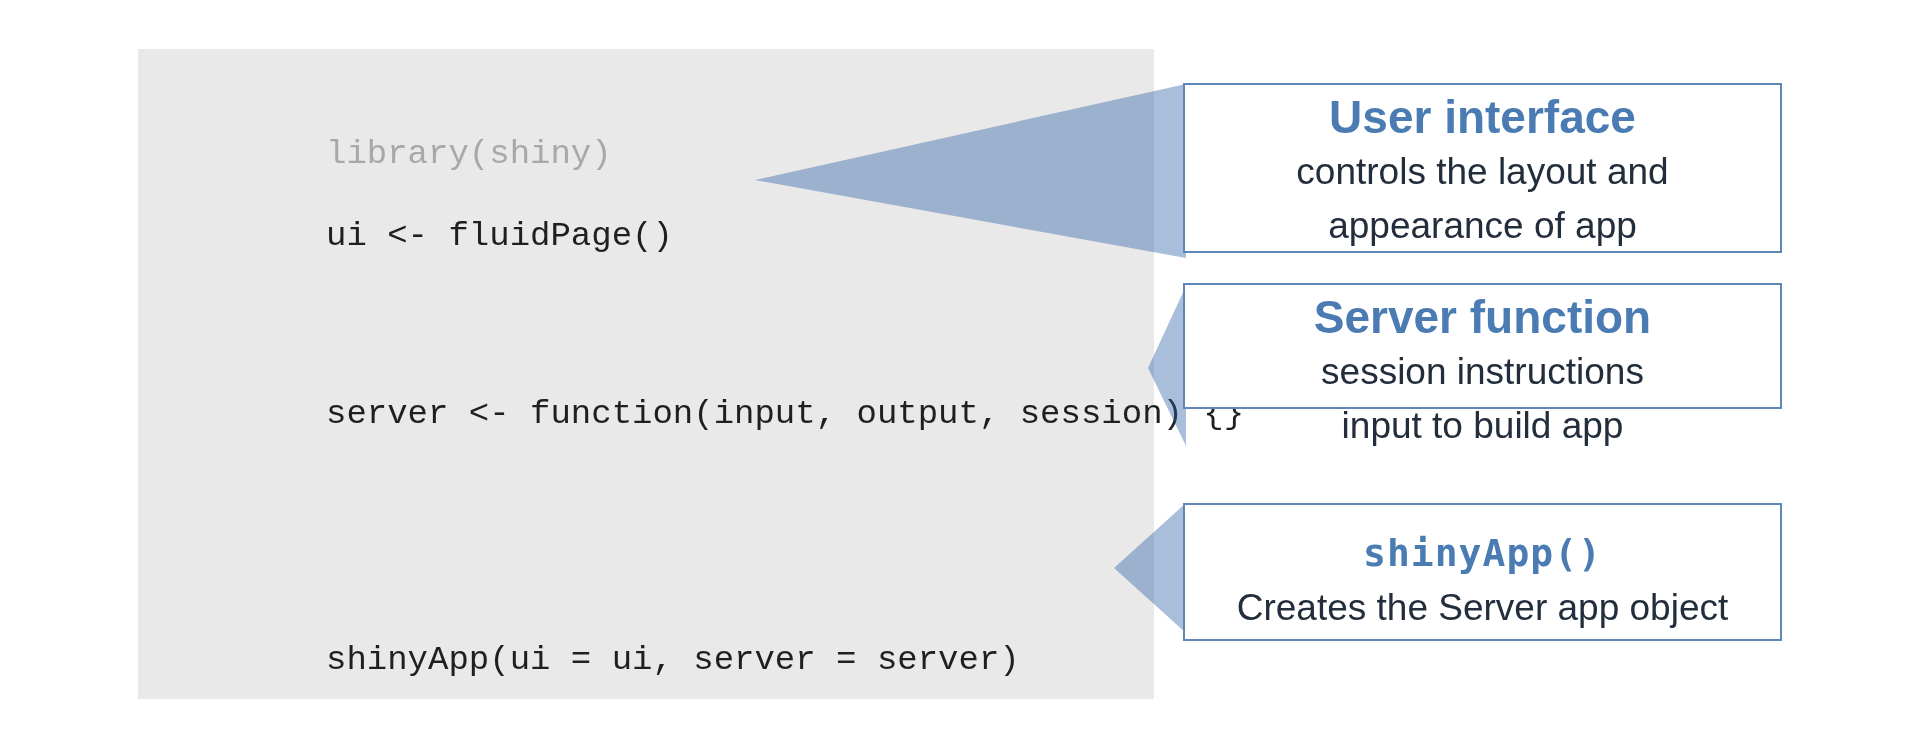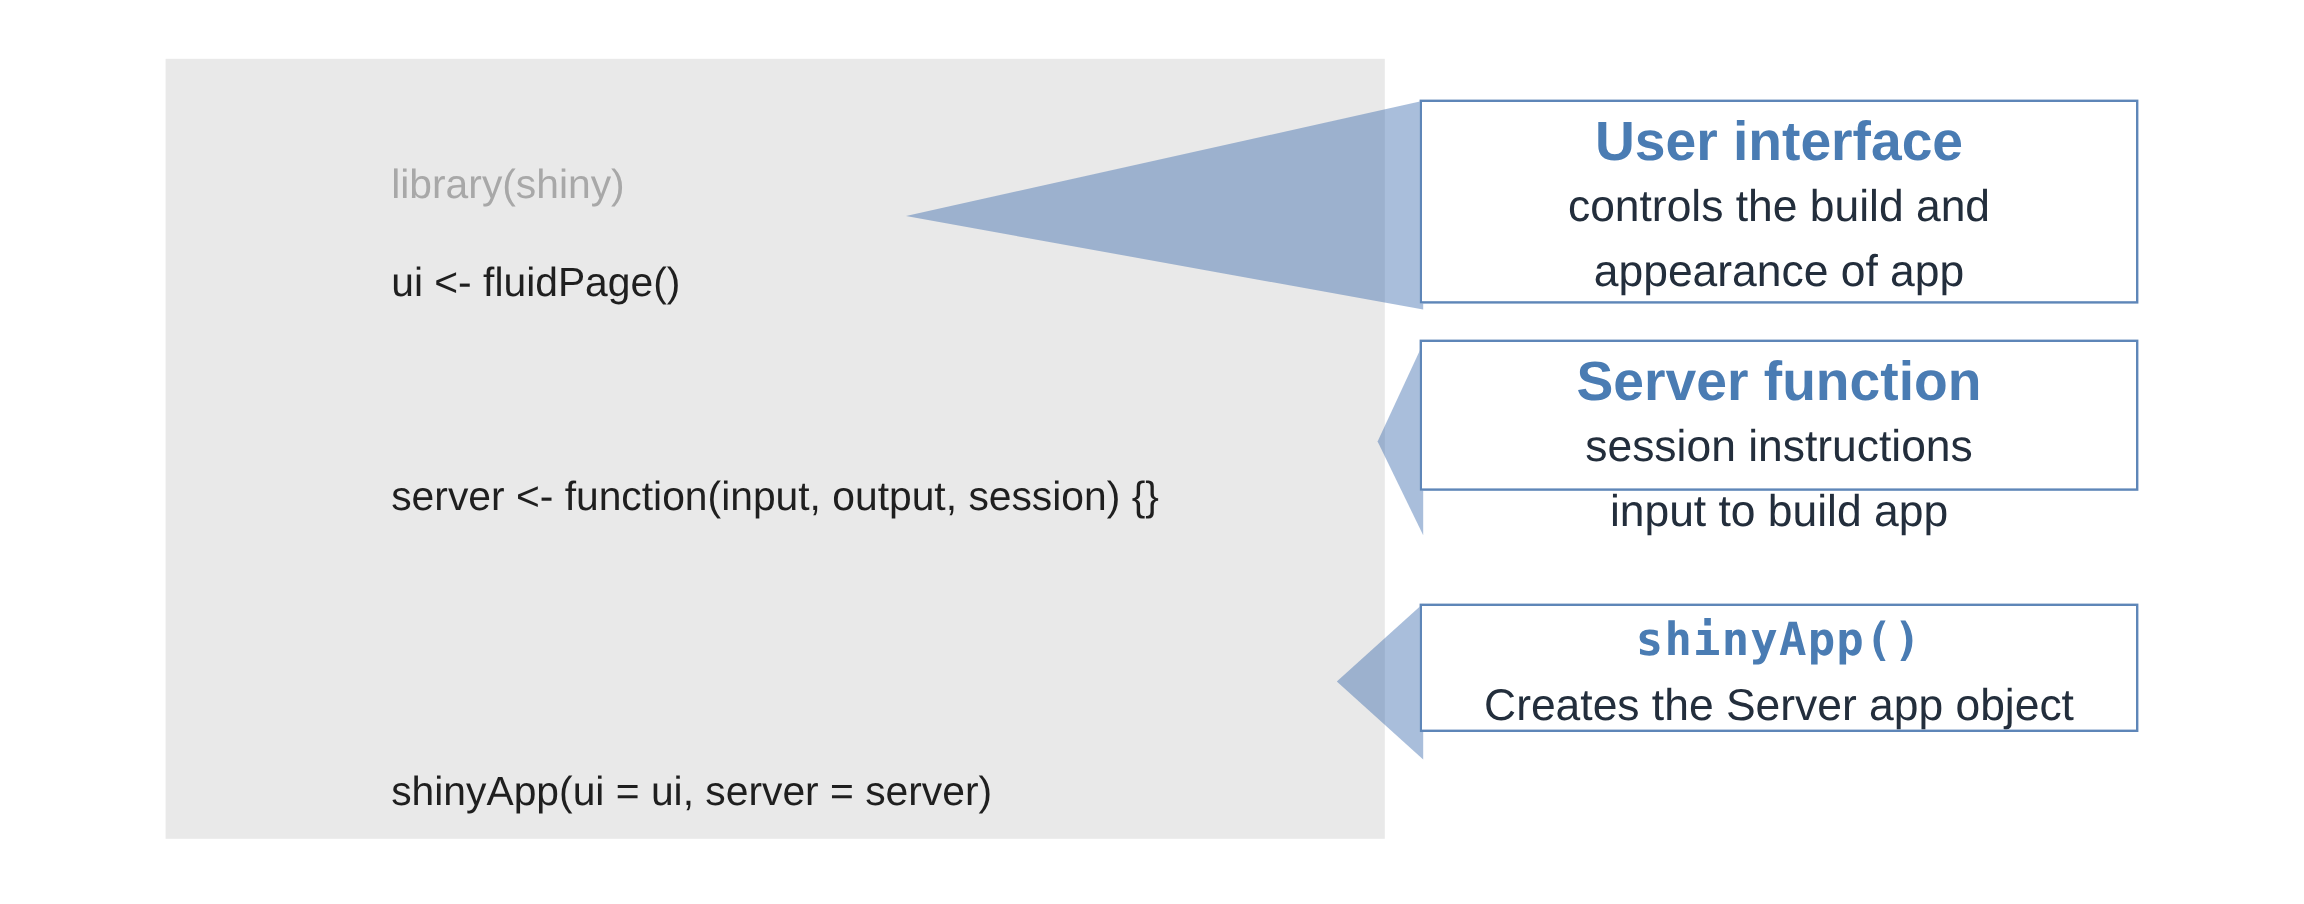--- a/index.html
+++ b/index.html
@@ -4,39 +4,39 @@
 <style>
   html,body{margin:0;padding:0;background:#ffffff;}
   .stage{position:relative;width:1920px;height:753px;overflow:hidden;
          font-family:"Liberation Sans","DejaVu Sans",sans-serif;background:#fff;}
 
   
   .code-panel{position:absolute;left:138px;top:49px;width:1016px;height:650px;
               background:var(--panel-bg,#e9e9e9);}
 
   .code-line{position:absolute;left:188px;white-space:pre;
-             font-family:Liberation Sans, sans-serif;
+             font-family:Liberation Mono, monospace;
              font-size:34px;line-height:34px;color:var(--code-color,#1f1f1f);}
   .code-line.muted{color:var(--code-muted,#a8a8a8);}
   .code-line.l0{top:88px;}
   .code-line.l1{top:170px;}
   .code-line.l2{top:348px;}
   .code-line.l3{top:594px;}
 
   
   .arrows{position:absolute;left:0;top:0;width:1920px;height:753px;z-index:1;}
   .arrows polygon{fill:var(--arrow-fill,rgba(45,96,167,0.41));}
 
   
   .callout{position:absolute;left:1183px;width:599px;background:#ffffff;
            border:2px solid var(--border-blue,#5e86b8);box-sizing:border-box;
            text-align:center;z-index:2;}
   .callout.c0{top:83px;height:170px;padding-top:4px;}
   .callout.c1{top:283px;height:126px;padding-top:4px;}
-  .callout.c2{top:503px;height:107px;padding-top:0;}
+  .callout.c2{top:503px;height:138px;padding-top:20px;}
 
   .callout-title{font-size:46px;font-weight:bold;line-height:56px;
                  color:var(--accent-blue,#4a7cb3);}
   .callout-title.mono{font-family:"DejaVu Sans Mono","Liberation Mono",monospace;
                       font-size:38px;letter-spacing:1px;}
   .callout-body-line{font-size:37px;line-height:54px;color:var(--body-color,#232e3c);}
 </style>
 </head>
 <body>
 
@@ -50,21 +50,21 @@
   </div>
 
   <svg class="arrows" viewBox="0 0 1920 753" xmlns="http://www.w3.org/2000/svg">
     <polygon points="755,180 1186,84 1186,258"></polygon>
     <polygon points="1148,368 1186,286 1186,446"></polygon>
     <polygon points="1114,568 1186,503 1186,633"></polygon>
   </svg>
 
   <div class="callout c0">
     <div class="callout-title">User interface</div>
-    <div class="callout-body-line">controls the build and</div>
+    <div class="callout-body-line">controls the layout and</div>
     <div class="callout-body-line">appearance of app</div>
   </div>
 
   <div class="callout c1">
     <div class="callout-title">Server function</div>
     <div class="callout-body-line">session instructions</div>
     <div class="callout-body-line">input to build app</div>
   </div>
 
   <div class="callout c2">

